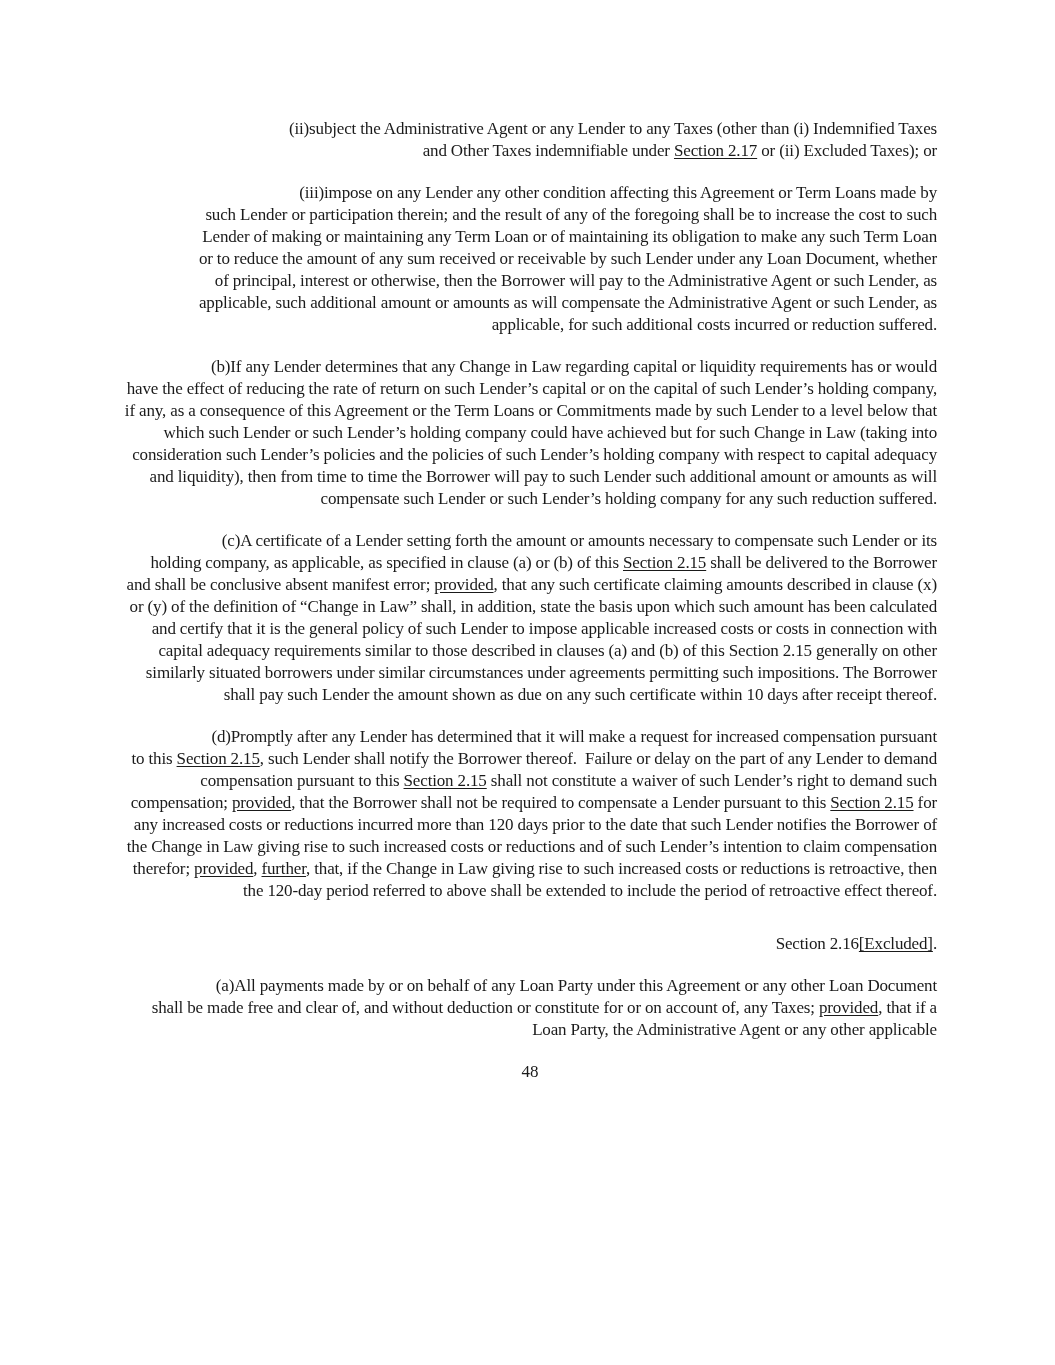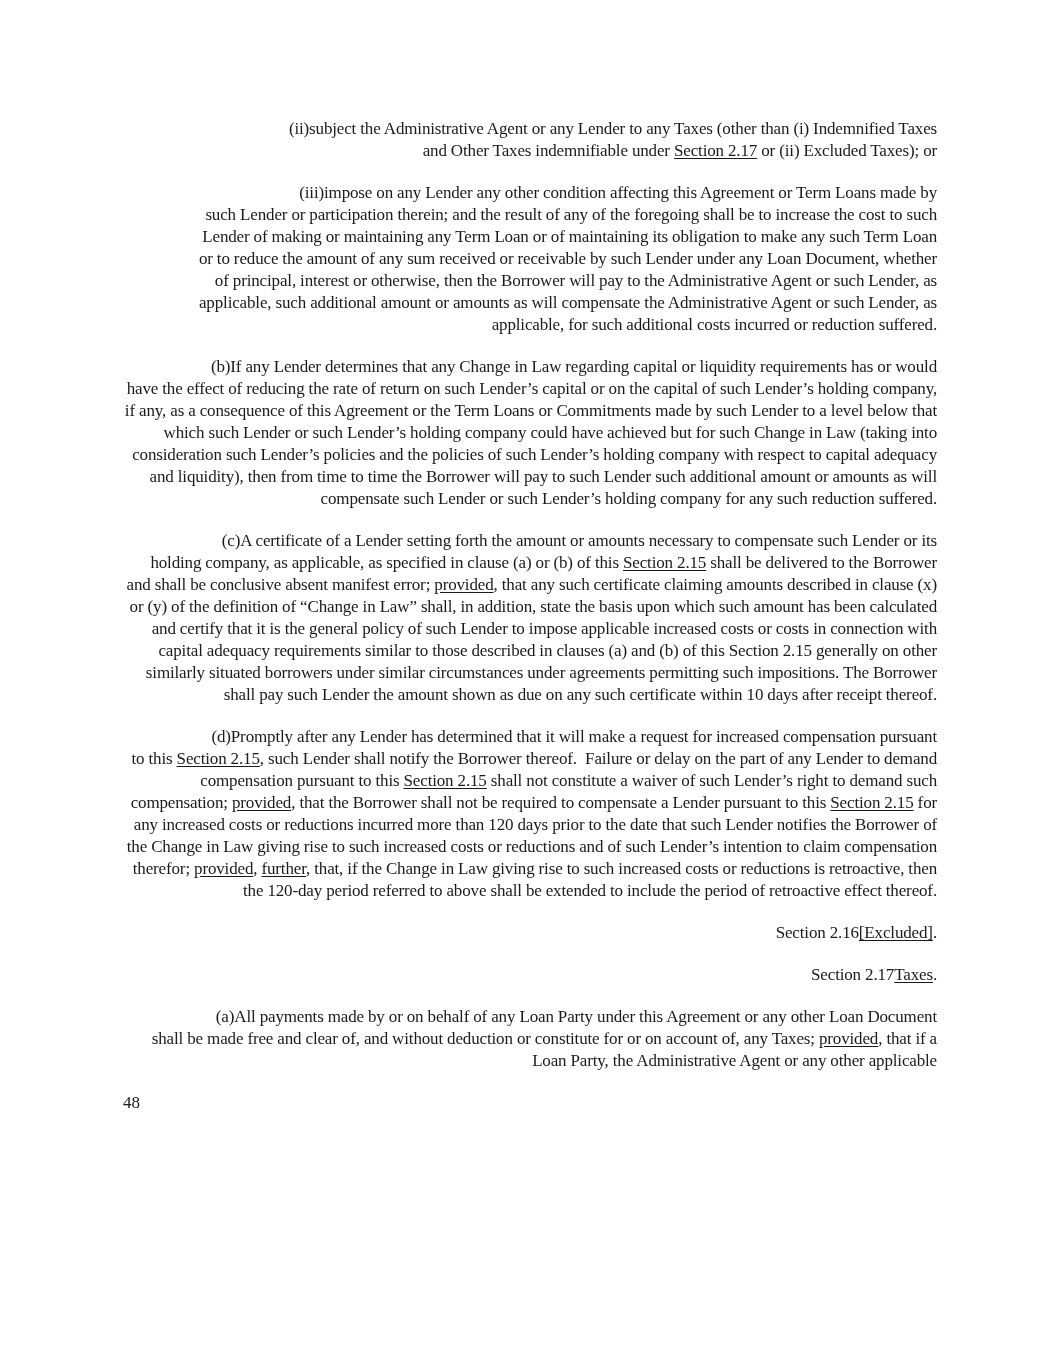--- a/index.html
+++ b/index.html
@@ -31,37 +31,37 @@
   p.para.main { text-indent: 62px; }
   p.para.sub  { margin-left: 62px; text-indent: 62px; }
   p.para.heading { margin-left: 62px; text-indent: 0; }
   .label {
     display: inline-block;
     text-indent: 0;
     letter-spacing: -0.15px;
   }
   .main > .label    { min-width: 44px; }
   .sub > .label     { min-width: 57px; }
-  .heading > .label { min-width: 122px; }
+  .heading > .label { min-width: 122px; margin-top: 11px; }
   .u { text-decoration: underline; text-underline-offset: 2px; }
   .page-number {
     margin-top: 12px;
     width: 814px;
+    text-align: center;
     font-size: 17px;
     line-height: 22px;
   }
 </style>
 </head>
 <body>
 
 <div class="page">
   <div class="doc-body">
       <p class="para sub"><span class="label">(ii)</span><span>subject the Administrative Agent or any Lender to any Taxes (other than (i) Indemnified Taxes and Other Taxes indemnifiable under </span><span class="u">Section 2.17</span><span> or (ii) Excluded Taxes); or</span></p>
       <p class="para sub"><span class="label">(iii)</span><span>impose on any Lender any other condition affecting this Agreement or Term Loans made by such Lender or participation therein; and the result of any of the foregoing shall be to increase the cost to such Lender of making or maintaining any Term Loan or of maintaining its obligation to make any such Term Loan or to reduce the amount of any sum received or receivable by such Lender under any Loan Document, whether of principal, interest or otherwise, then the Borrower will pay to the Administrative Agent or such Lender, as applicable, such additional amount or amounts as will compensate the Administrative Agent or such Lender, as applicable, for such additional costs incurred or reduction suffered.</span></p>
       <p class="para main"><span class="label">(b)</span><span>If any Lender determines that any Change in Law regarding capital or liquidity requirements has or would have the effect of reducing the rate of return on such Lender’s capital or on the capital of such Lender’s holding company, if any, as a consequence of this Agreement or the Term Loans or Commitments made by such Lender to a level below that which such Lender or such Lender’s holding company could have achieved but for such Change in Law (taking into consideration such Lender’s policies and the policies of such Lender’s holding company with respect to capital adequacy and liquidity), then from time to time the Borrower will pay to such Lender such additional amount or amounts as will compensate such Lender or such Lender’s holding company for any such reduction suffered.</span></p>
       <p class="para main"><span class="label">(c)</span><span>A certificate of a Lender setting forth the amount or amounts necessary to compensate such Lender or its holding company, as applicable, as specified in clause (a) or (b) of this </span><span class="u">Section 2.15</span><span> shall be delivered to the Borrower and shall be conclusive absent manifest error; </span><span class="u">provided</span><span>, that any such certificate claiming amounts described in clause (x) or (y) of the definition of “Change in Law” shall, in addition, state the basis upon which such amount has been calculated and certify that it is the general policy of such Lender to impose applicable increased costs or costs in connection with capital adequacy requirements similar to those described in clauses (a) and (b) of this Section 2.15 generally on other similarly situated borrowers under similar circumstances under agreements permitting such impositions. The Borrower shall pay such Lender the amount shown as due on any such certificate within 10 days after receipt thereof.</span></p>
       <p class="para main"><span class="label">(d)</span><span>Promptly after any Lender has determined that it will make a request for increased compensation pursuant to this </span><span class="u">Section 2.15</span><span>, such Lender shall notify the Borrower thereof.&nbsp; Failure or delay on the part of any Lender to demand compensation pursuant to this </span><span class="u">Section 2.15</span><span> shall not constitute a waiver of such Lender’s right to demand such compensation; </span><span class="u">provided</span><span>, that the Borrower shall not be required to compensate a Lender pursuant to this </span><span class="u">Section 2.15</span><span> for any increased costs or reductions incurred more than 120 days prior to the date that such Lender notifies the Borrower of the Change in Law giving rise to such increased costs or reductions and of such Lender’s intention to claim compensation therefor; </span><span class="u">provided</span><span>, </span><span class="u">further</span><span>, that, if the Change in Law giving rise to such increased costs or reductions is retroactive, then the 120-day period referred to above shall be extended to include the period of retroactive effect thereof.</span></p>
       <p class="para heading"><span class="label">Section 2.16</span><span class="u">[Excluded]</span><span>.</span></p>
-      <p class="para heading"><span class="label">Section 2.17</span><span class="u">Taxes</span><span>.</span></p>
       <p class="para main"><span class="label">(a)</span><span>All payments made by or on behalf of any Loan Party under this Agreement or any other Loan Document shall be made free and clear of, and without deduction or constitute for or on account of, any Taxes; </span><span class="u">provided</span><span>, that if a Loan Party, the Administrative Agent or any other applicable</span></p>
     </div>
   <div class="page-number">48</div>
 </div>
 
 </body></html>

